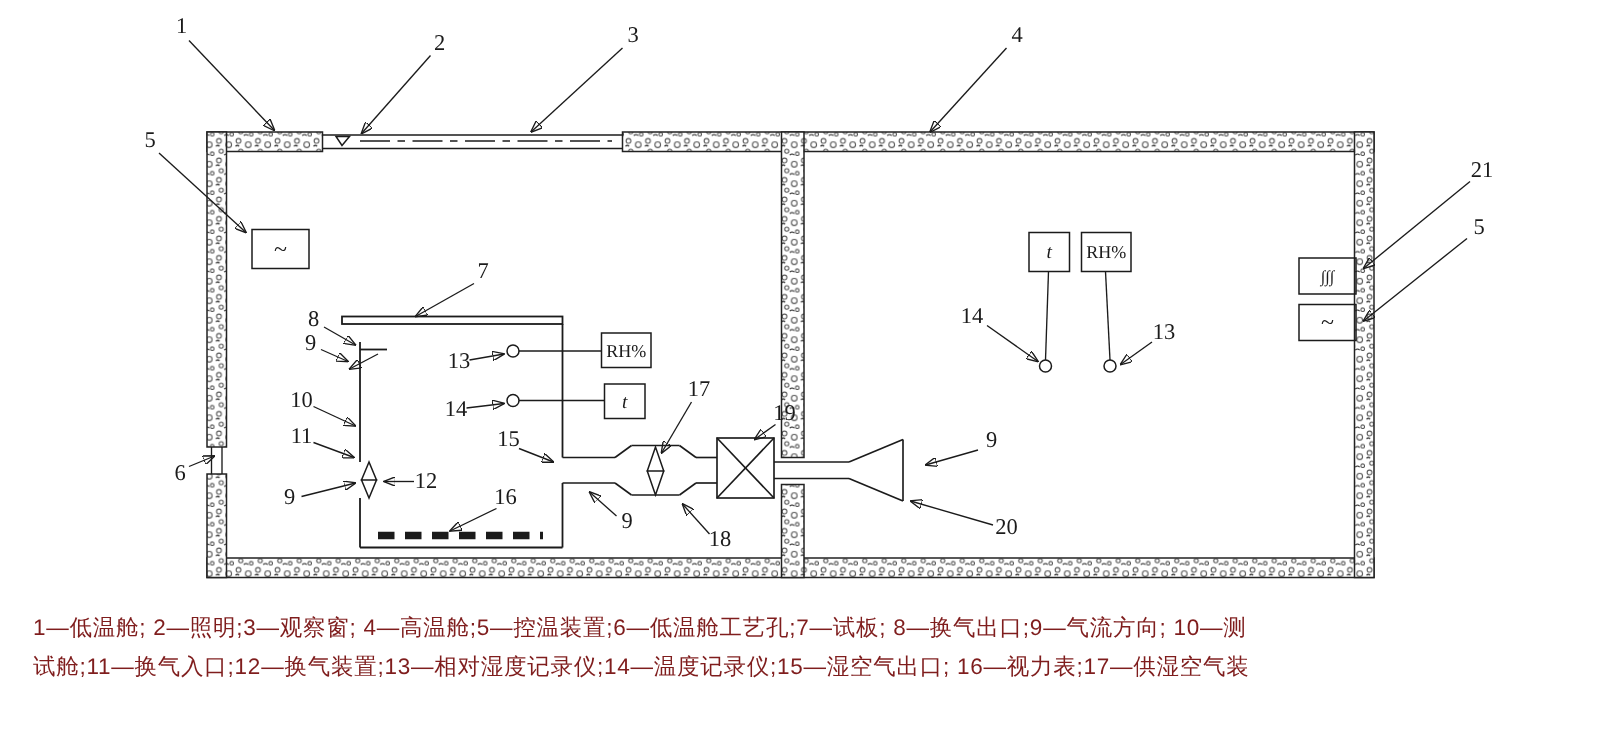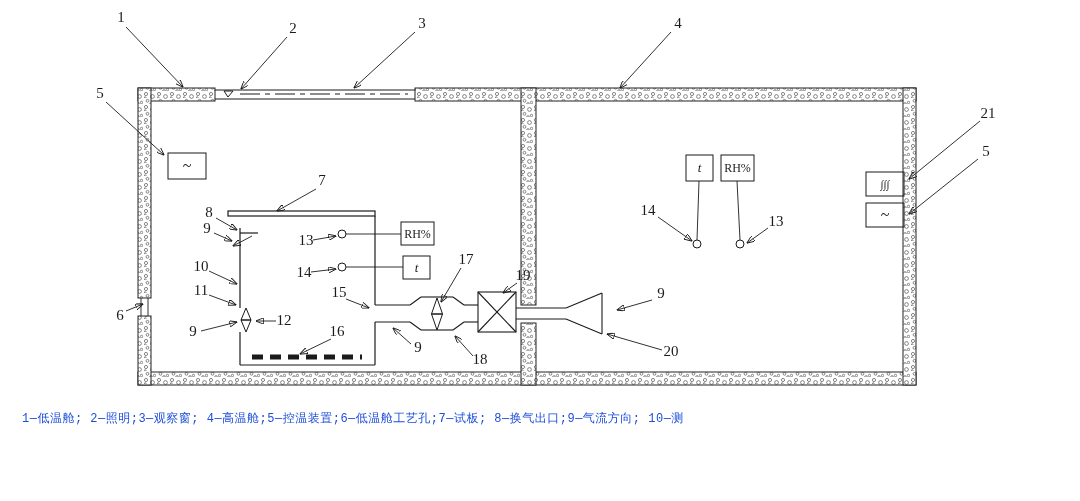--- a/index.html
+++ b/index.html
@@ -1,21 +1,21 @@
 <!DOCTYPE html>
 <html><head>
 <meta charset="utf-8">
 <style>
   html,body{margin:0;padding:0;background:#ffffff;}
   body{width:1080px;height:501px;overflow:hidden;
        font-family:"Liberation Serif","DejaVu Serif",serif;color:#1b1b1b;}
   .page{position:relative;width:1080px;height:501px;background:#fff;}
   svg{display:block;}
-  .caption{padding:6px 0 0 22px;font-size:12px;line-height:26px;color:#1d4ed8;
-           font-family:Liberation Mono, monospace;letter-spacing:0.5px;}
+  .caption{padding:6px 0 0 22px;font-size:15px;line-height:26px;color:#7f1d1d;
+           font-family:Liberation Sans, sans-serif;letter-spacing:0.5px;}
   text{font-family:"Liberation Serif","DejaVu Serif",serif;fill:#1b1b1b;}
   .num{font-size:15px;}
   .boxlbl{font-size:12px;}
   .tlbl{font-size:13px;font-style:italic;}
   .sym{font-size:16px;}
   .symsm{font-size:11px;}
   line,path,rect.lineart,circle.lineart{stroke:#1b1b1b;fill:none;}
 </style>
 </head>
 <body>
@@ -242,14 +242,15 @@
     </g>
     <g>
       <line x1="768" y1="228" x2="747" y2="243" marker-end="url(#arr)"></line>
       <text class="num" x="776" y="226" text-anchor="middle">13</text>
     </g>
   </g>
 </svg>
 
 <div class="caption">
   <div>1—低温舱; 2—照明;3—观察窗; 4—高温舱;5—控温装置;6—低温舱工艺孔;7—试板; 8—换气出口;9—气流方向; 10—测</div>
+  <div>试舱;11—换气入口;12—换气装置;13—相对湿度记录仪;14—温度记录仪;15—湿空气出口; 16—视力表;17—供湿空气装</div>
 </div>
 </div>
 
 </body></html>

